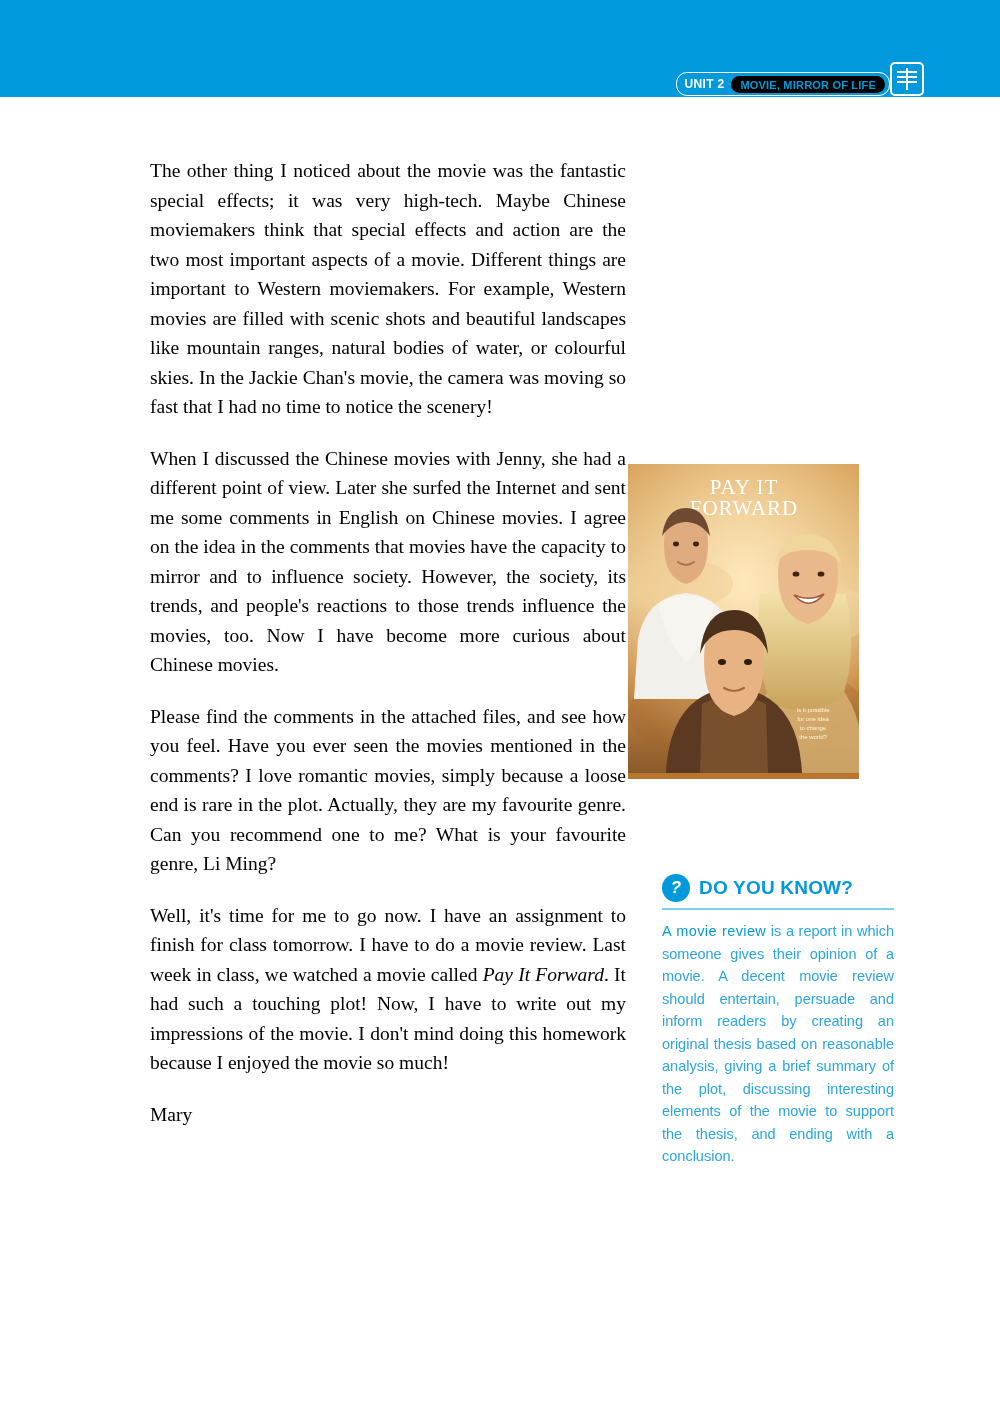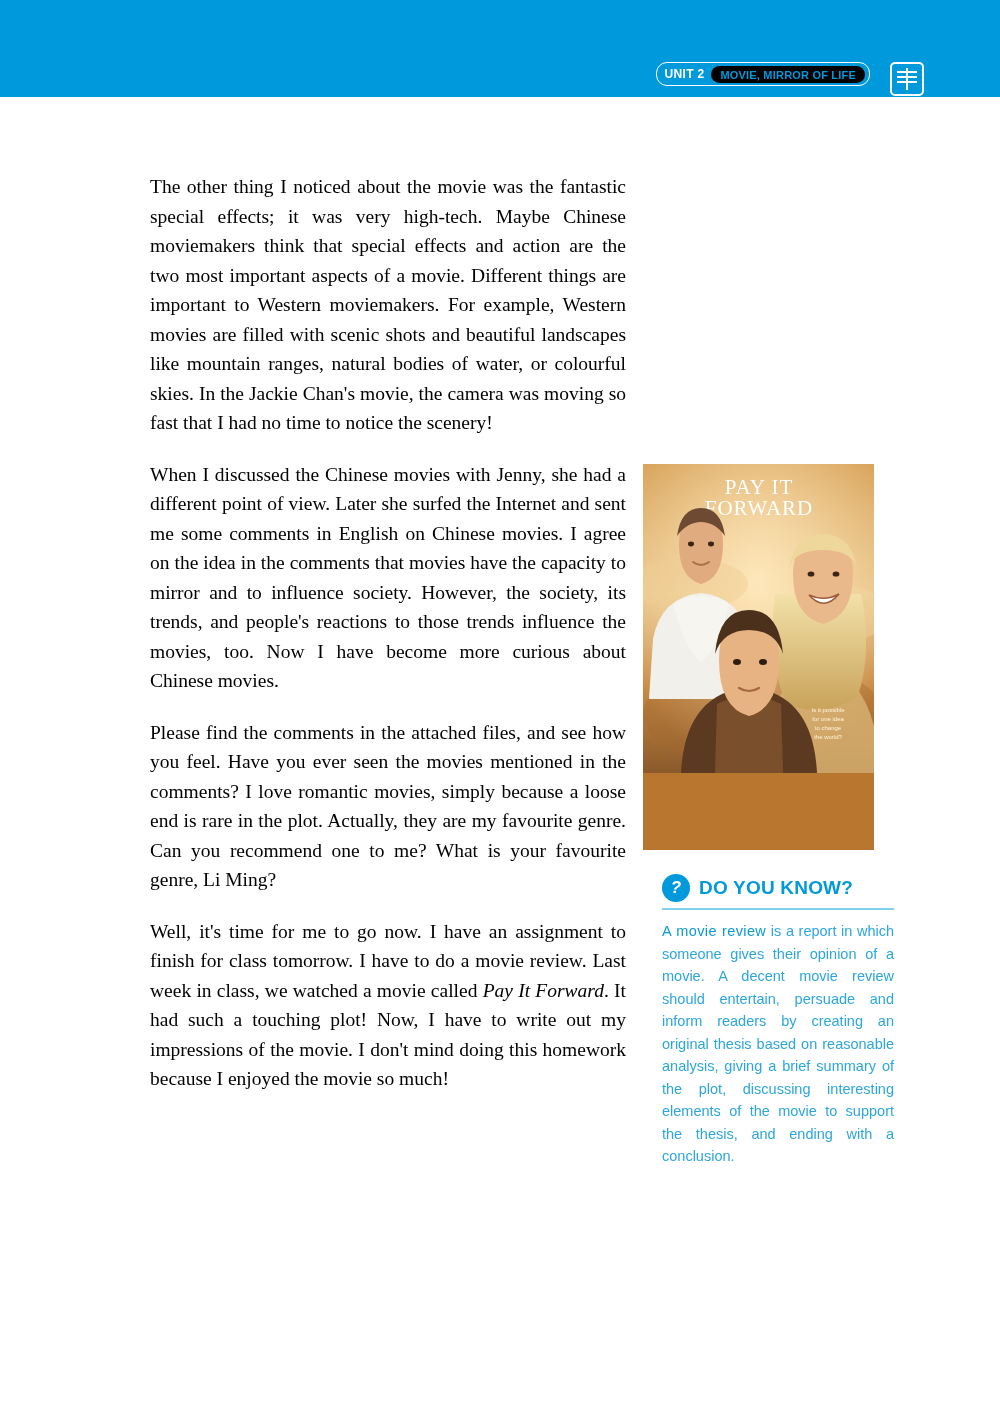--- a/index.html
+++ b/index.html
@@ -21,22 +21,22 @@
     top: 0; left: 0;
     width: 1000px;
     height: 97px;
     background: #0099db;
   }
   .header-right {
     position: absolute;
     top: 62px;
     right: 76px;
     display: flex;
-    align-items: flex-start;
-    gap: 20px;
+    align-items: flex-end;
+    gap: 0;
   }
   .unit-pill {
     display: flex;
     align-items: center;
     border: 1.5px solid #ffffff;
     border-radius: 11px;
     height: 22px;
     padding: 0 4px 0 8px;
     background: transparent;
   }
@@ -92,21 +92,21 @@
     position: absolute;
     top: 97px;
     left: 0;
     width: 1000px;
     height: 1305px;
   }
 
   .body-col {
     position: absolute;
     left: 150px;
-    top: 75px;
+    top: 59px;
     width: 476px;
   }
   .body-col p {
     margin: 0 0 22px 0;
     font-size: 19.5px;
     line-height: 29.5px;
     color: #000000;
     text-align: justify;
     -webkit-hyphens: none;
     hyphens: none;
@@ -115,24 +115,24 @@
     text-align: left;
     margin-bottom: 0;
   }
   .body-col p.sig-last { margin-top: 0; }
   b { font-weight: normal; }
   i { font-style: italic; }
 
   
   .poster {
     position: absolute;
-    left: 643px;
+    left: 628px;
     top: 367px;
     width: 231px;
-    height: 386px;
+    height: 315px;
     overflow: hidden;
     border: 0;
     background: #b9762f;
   }
   .poster svg { display: block; }
 
   .dyk {
     position: absolute;
     left: 662px;
     top: 777px;
@@ -215,20 +215,21 @@
   <div class="body-col">
 
     <p>The other thing I noticed about the movie was the fantastic special effects; it was very high-tech. Maybe Chinese moviemakers think that special effects and action are the two most important aspects of a movie. Different things are important to Western moviemakers. For example, Western movies are filled with scenic shots and beautiful landscapes like mountain ranges, natural bodies of water, or colourful skies. In the Jackie Chan's movie, the camera was moving so fast that I had no time to notice the scenery!</p>
 
     <p><span>When I discussed the Chinese movies with Jenny, she had a different point of view. Later she surfed the Internet and sent me some comments in English on Chinese movies. I agree on the idea in the comments that movies have the </span><b>capacity</b><span> to </span><b>mirror</b><span> and to influence society. However, the society, its </span><b>trends</b><span>, and people's reactions to those trends influence the movies, too. Now I have become more curious about Chinese movies.</span></p>
 
     <p><span>Please find the comments in the attached files, and see how you feel. Have you ever seen the movies mentioned in the comments? I love romantic movies, simply because a </span><b>loose</b><span> end is rare in the </span><b>plot</b><span>. Actually, they are my favourite genre. Can you recommend one to me? What is your favourite genre, Li Ming?</span></p>
 
     <p><span>Well, it's time for me to go now. I have an assignment to finish for class tomorrow. I have to do a movie review. Last week in class, we watched a movie called </span><i>Pay It Forward</i><span>. It had such a touching plot! Now, I have to write out my impressions of the movie. I don't mind doing this homework because I enjoyed the movie so much!</span></p>
 
+    <p class="sig sig-last">Mary</p>
   </div>
 
   <div class="poster">
     <svg width="231" height="309" viewBox="0 0 231 309" xmlns="http://www.w3.org/2000/svg" aria-hidden="true">
       <defs>
         <linearGradient id="sky" x1="0" y1="0" x2="0" y2="1">
           <stop offset="0%" stop-color="#d9a45c"></stop>
           <stop offset="42%" stop-color="#e8c58a"></stop>
           <stop offset="72%" stop-color="#c98a45"></stop>
           <stop offset="100%" stop-color="#8a5a2a"></stop>

